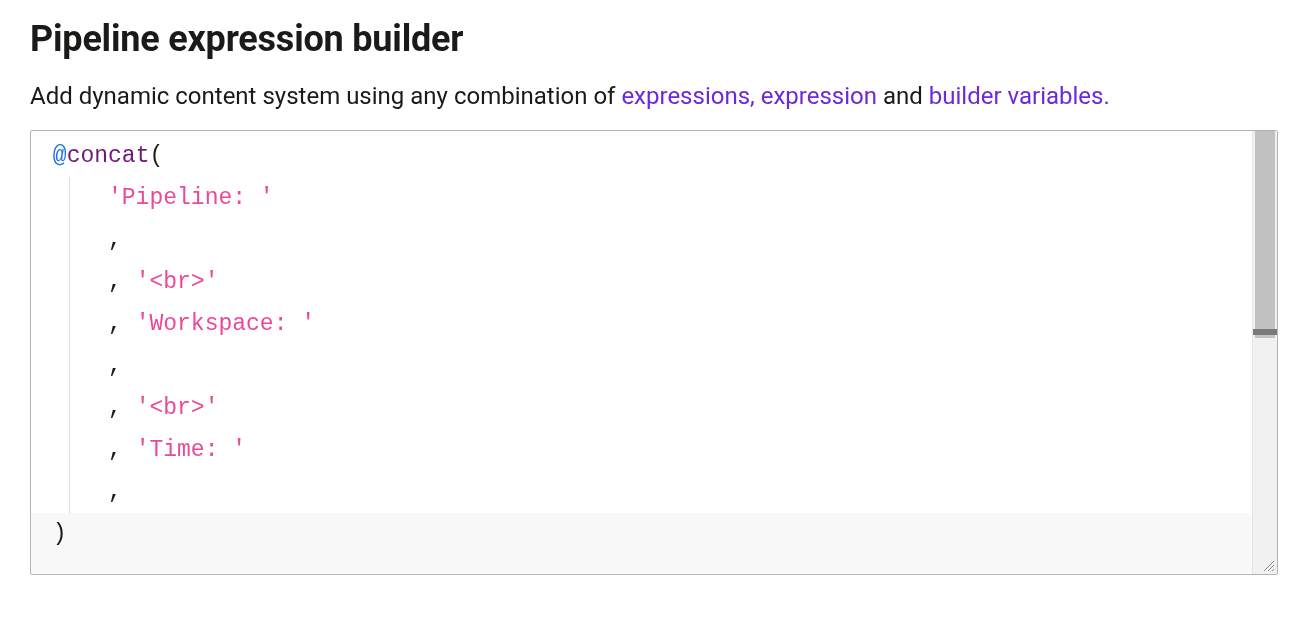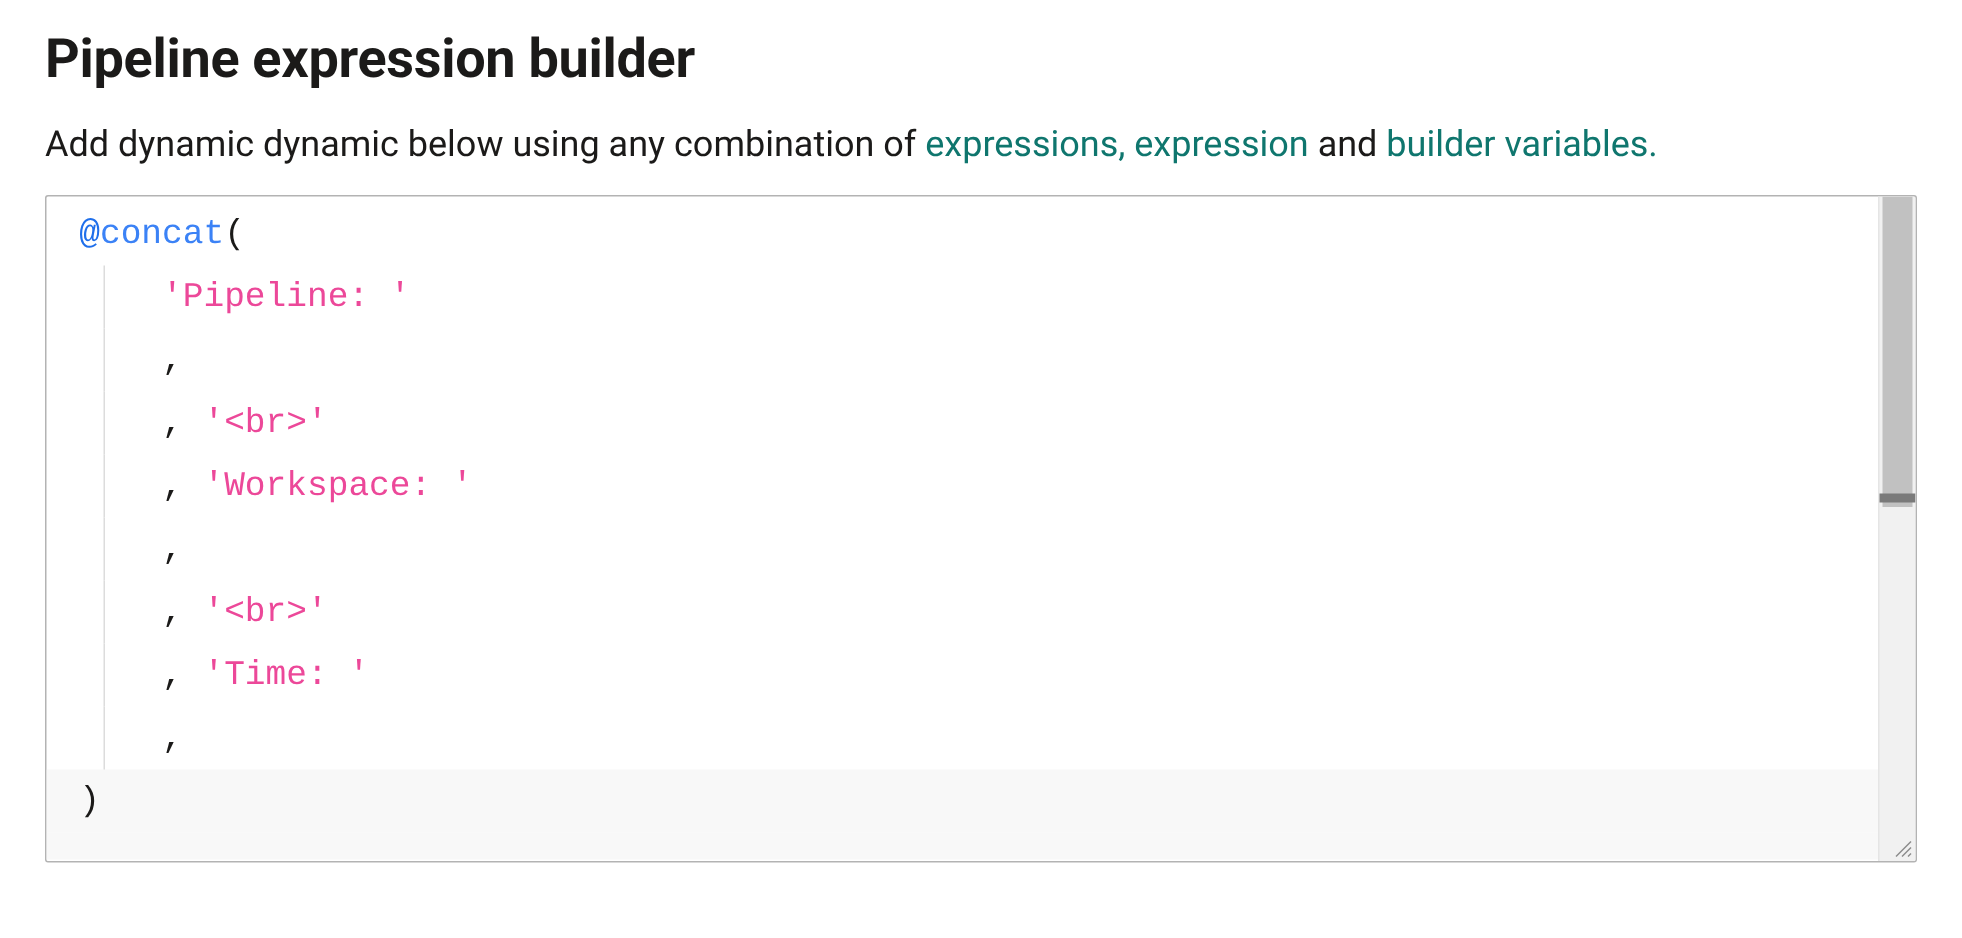--- a/index.html
+++ b/index.html
@@ -23,21 +23,21 @@
     font-weight: 700;
     letter-spacing: -0.2px;
   }
   .desc {
     font-size: 24px;
     font-weight: 400;
     margin: 0 0 20px 0;
     color: #1b1a19;
   }
   .desc a {
-    color: #0f766e;
+    color: #6d28d9;
     text-decoration: none;
   }
 
   
   .editor-frame {
     position: relative;
     border: 1px solid #b3b3b3;
     border-radius: 2px;
     height: 445px;
     box-sizing: border-box;
@@ -52,21 +52,21 @@
   }
   .editor-content {
     font-family: Consolas, "Courier New", monospace;
     font-size: 23px;
     line-height: 42px;
     padding: 4px 6px 0 8px;
     white-space: pre;
   }
   
   .tok-at { color: #1f6feb; }       
-  .tok-fn { color: #3b82f6; font-weight: 400;}
+  .tok-fn { color: #701a75; font-weight: 400;}
   .tok-paren { color: #1b1a19; }
   .tok-string { color: #ec4899; }
   .tok-punc { color: #1b1a19; }
   .code-line {
     position: relative;
     height: 42px;
   }
   .code-line.with-guide::before {
     content: "";
     position: absolute;
@@ -116,21 +116,21 @@
   }
   .resize-grip svg { display:block; }
 </style>
 </head>
 <body>
 
 <div class="container">
   <h1 class="page-title">Pipeline expression builder</h1>
 
   <p class="desc">
-    <span>Add dynamic dynamic below using any combination of </span><a href="#">expressions,</a><span> </span><a href="#">expression</a><span> and </span><a href="#">builder variables.</a>
+    <span>Add dynamic content system using any combination of </span><a href="#">expressions,</a><span> </span><a href="#">expression</a><span> and </span><a href="#">builder variables.</a>
   </p>
 
   <div class="editor-frame">
     <div class="current-line-overlay a"></div>
     <div class="current-line-overlay b"></div>
 
     <div class="editor-viewport">
       <div class="editor-content" id="editor-content"><div class="code-line"> <span class="tok-at">@</span><span class="tok-fn">concat</span><span class="tok-paren">(</span></div><div class="code-line with-guide">     <span class="tok-string">'Pipeline: '</span></div><div class="code-line with-guide">     <span class="tok-punc">,</span></div><div class="code-line with-guide">     <span class="tok-punc">,</span> <span class="tok-string">'&lt;br&gt;'</span></div><div class="code-line with-guide">     <span class="tok-punc">,</span> <span class="tok-string">'Workspace: '</span></div><div class="code-line with-guide">     <span class="tok-punc">,</span></div><div class="code-line with-guide">     <span class="tok-punc">,</span> <span class="tok-string">'&lt;br&gt;'</span></div><div class="code-line with-guide">     <span class="tok-punc">,</span> <span class="tok-string">'Time: '</span></div><div class="code-line with-guide">     <span class="tok-punc">,</span></div><div class="code-line"> <span class="tok-paren">)</span></div></div>
     </div>
 

